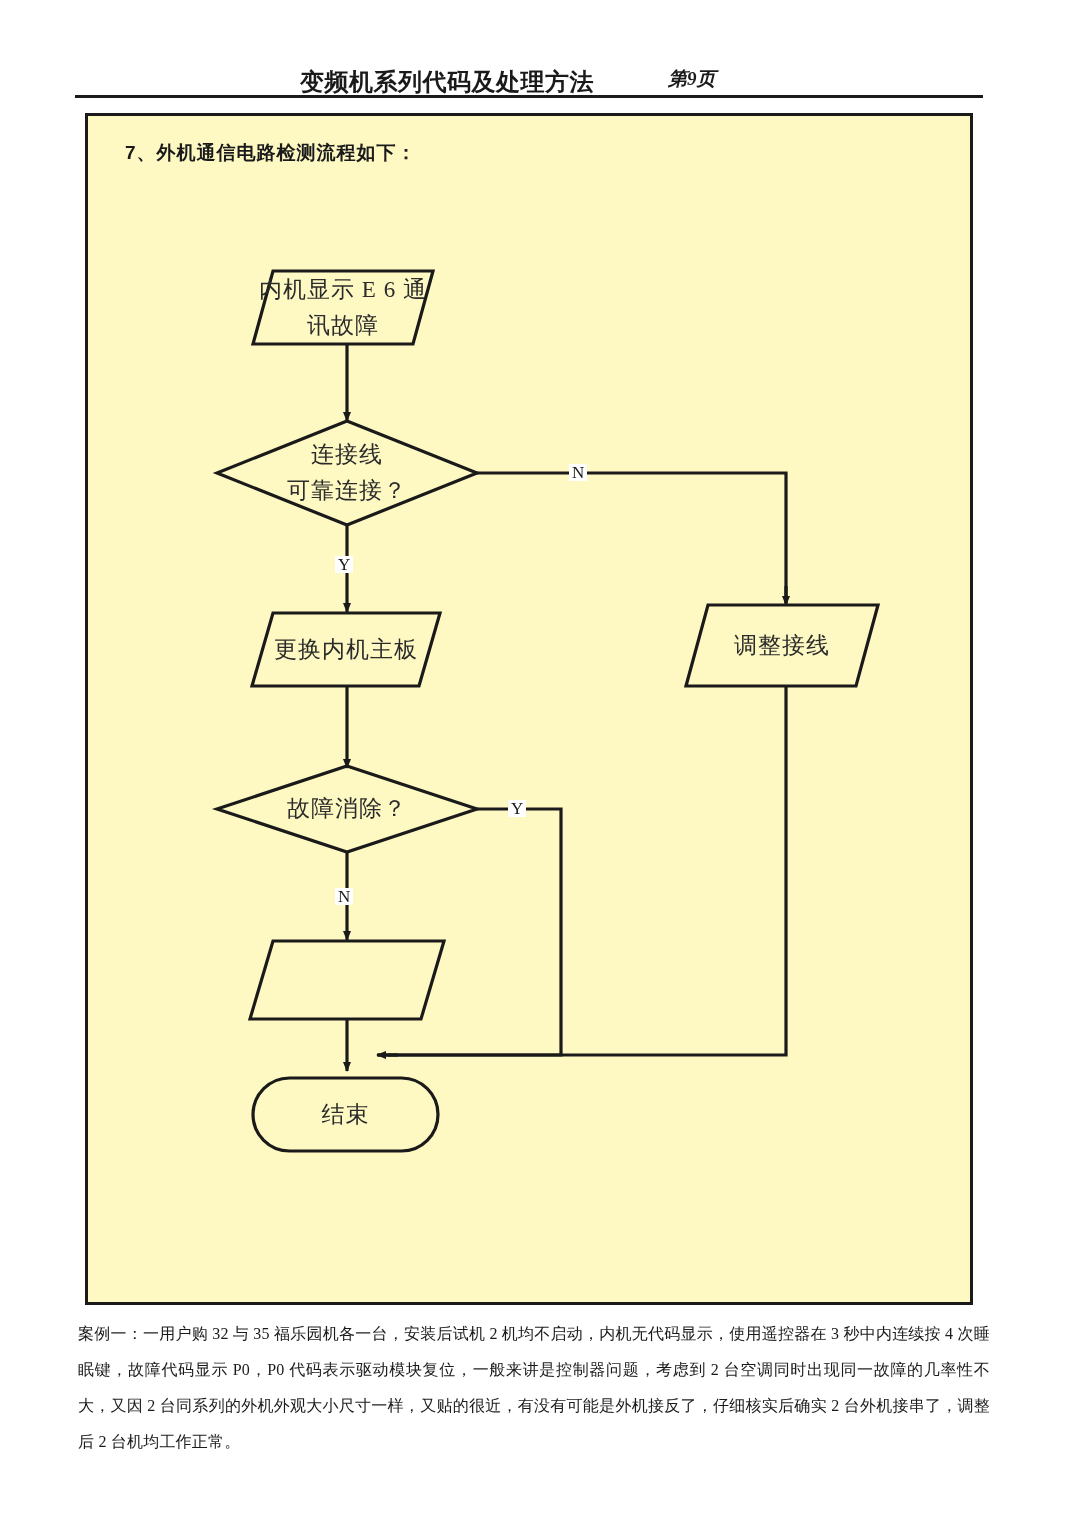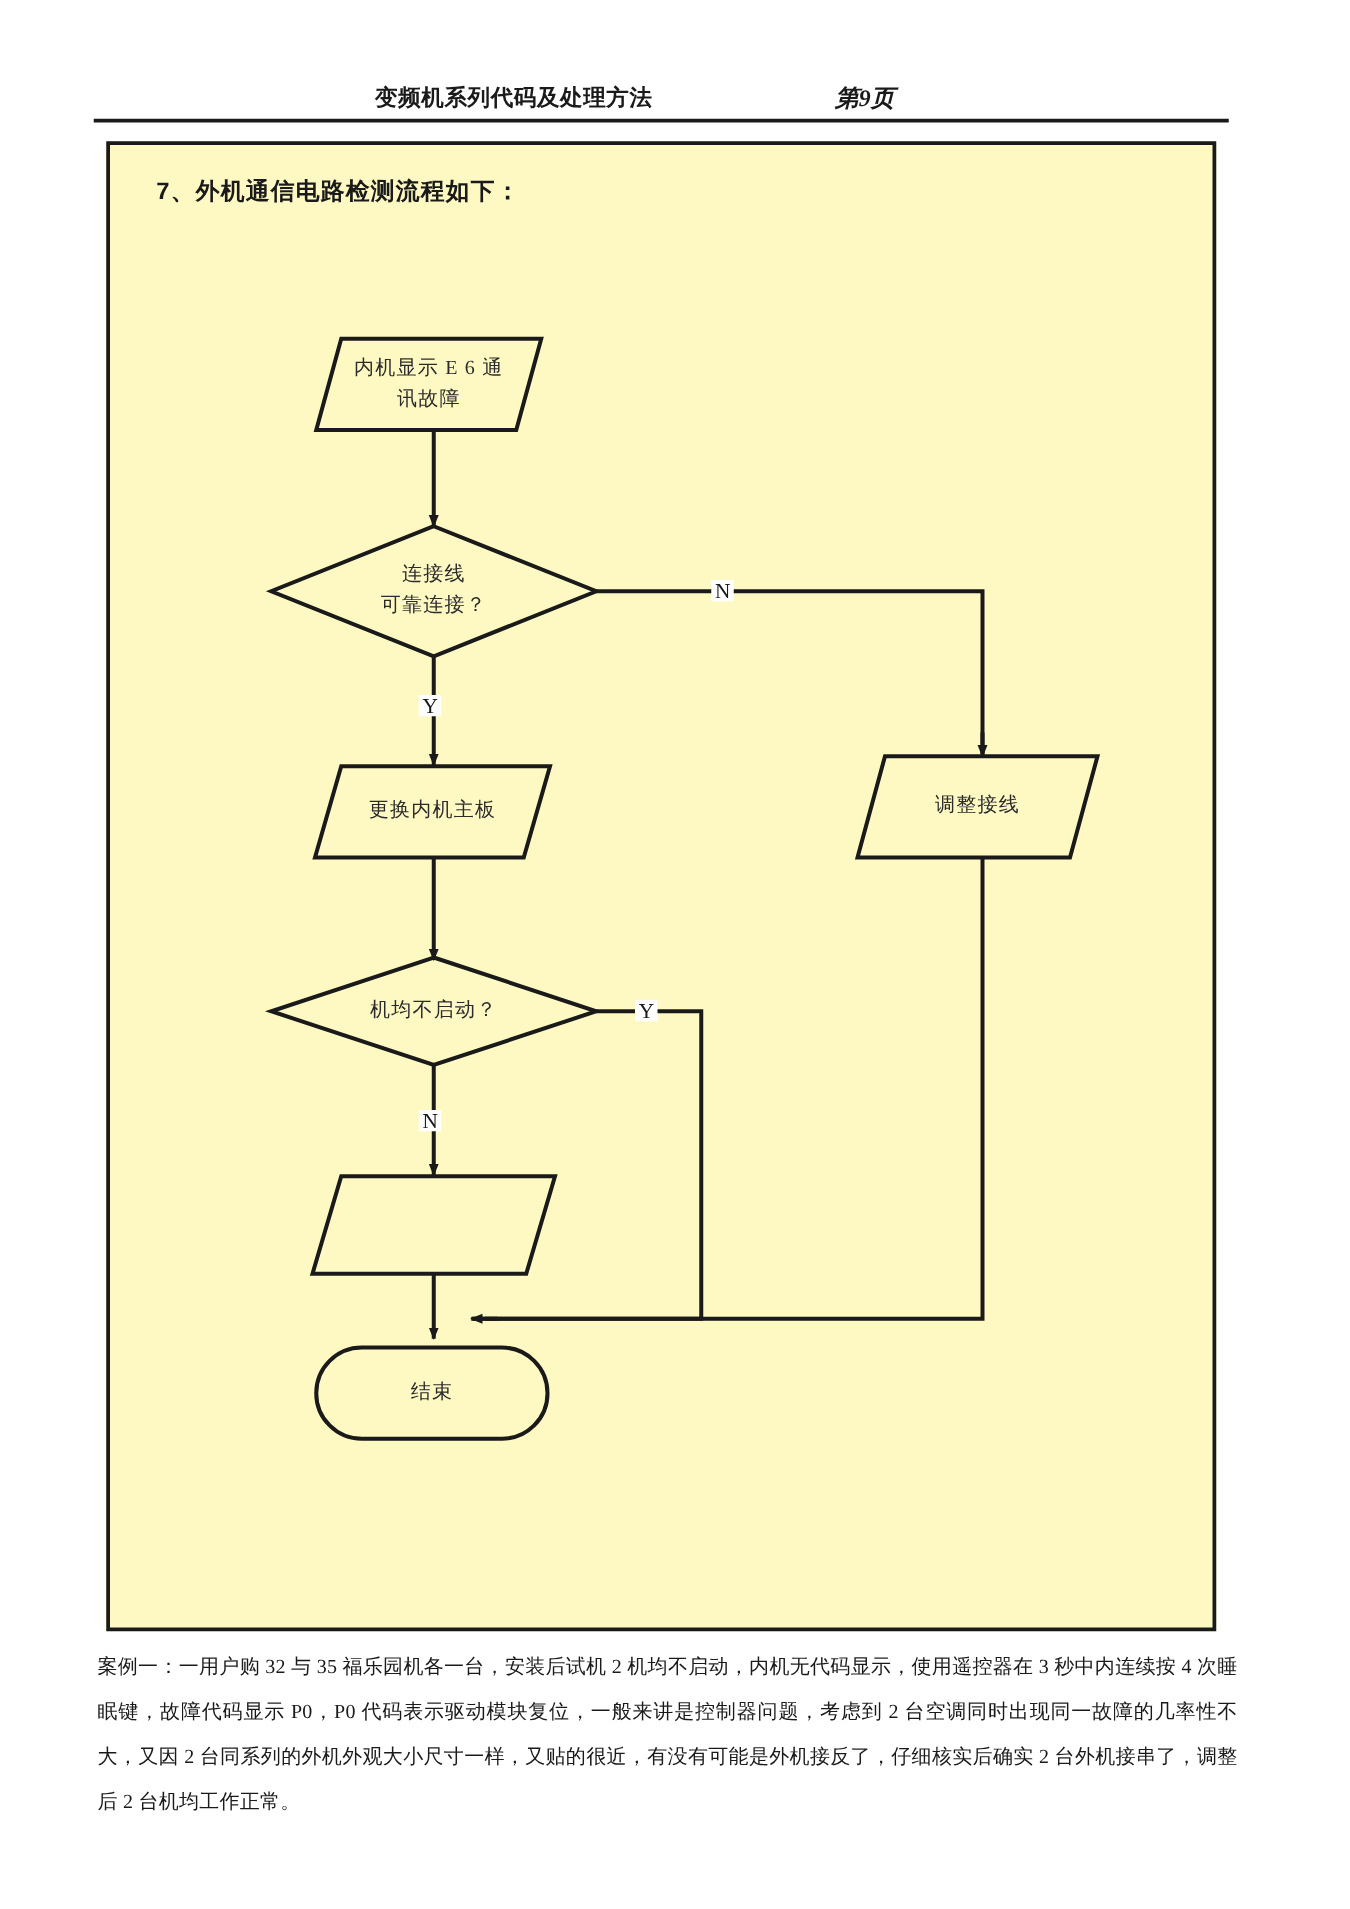--- a/index.html
+++ b/index.html
@@ -21,21 +21,21 @@
     position: absolute;
     left: 0;
     top: 66px;
     width: 1080px;
     height: 34px;
   }
   #header-title {
     position: absolute;
     left: 300px;
     top: 0;
-    font-size: 18px;
+    font-size: 24px;
     font-weight: 600;
     letter-spacing: 0.5px;
     white-space: nowrap;
   }
   #header-pageno {
     position: absolute;
     left: 668px;
     top: 0;
     font-size: 19px;
     font-weight: 600;
@@ -81,21 +81,21 @@
     top: 0;
     width: 888px;
     height: 1192px;
   }
   #flowchart .node-label {
     position: absolute;
     display: flex;
     align-items: center;
     justify-content: center;
     text-align: center;
-    font-size: 16px;
+    font-size: 23px;
     line-height: 1.55;
     color: #2b2b2b;
     letter-spacing: 1px;
     pointer-events: none;
     font-family: "Liberation Serif", "DejaVu Serif", serif;
   }
   #flowchart .edge-label {
     position: absolute;
     font-size: 17px;
     color: #1a1a1a;
@@ -181,21 +181,21 @@
     <div class="node-label" style="left:165px; top:155px; width:180px; height:73px; white-space:pre-line;">内机显示 E 6 通
 讯故障</div>
 
     <div class="node-label" style="left:159px; top:305px; width:200px; height:104px; white-space:pre-line;">连接线
 可靠连接？</div>
 
     <div class="node-label" style="left:598px; top:489px; width:192px; height:81px; white-space:pre-line;">调整接线</div>
 
     <div class="node-label" style="left:164px; top:497px; width:188px; height:73px; white-space:pre-line;">更换内机主板</div>
 
-    <div class="node-label" style="left:159px; top:650px; width:200px; height:86px; white-space:pre-line;">机均不启动？</div>
+    <div class="node-label" style="left:159px; top:650px; width:200px; height:86px; white-space:pre-line;">故障消除？</div>
 
 
     <div class="node-label" style="left:165px; top:962px; width:185px; height:73px;">结束</div>
 
     <div class="edge-label" style="left:481px; top:348px;">N</div>
 
     <div class="edge-label" style="left:247px; top:440px;">Y</div>
 
     <div class="edge-label" style="left:420px; top:684px;">Y</div>
 

